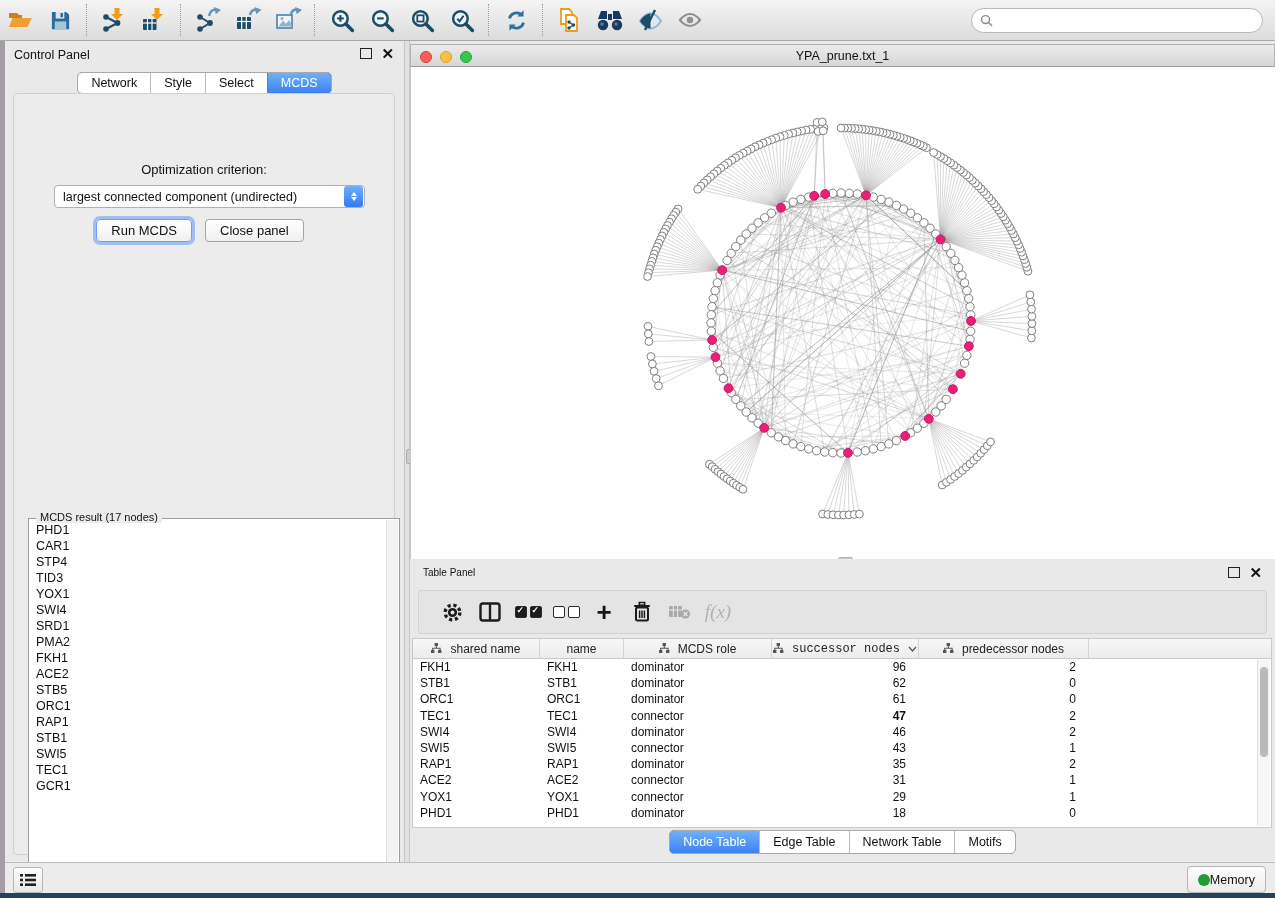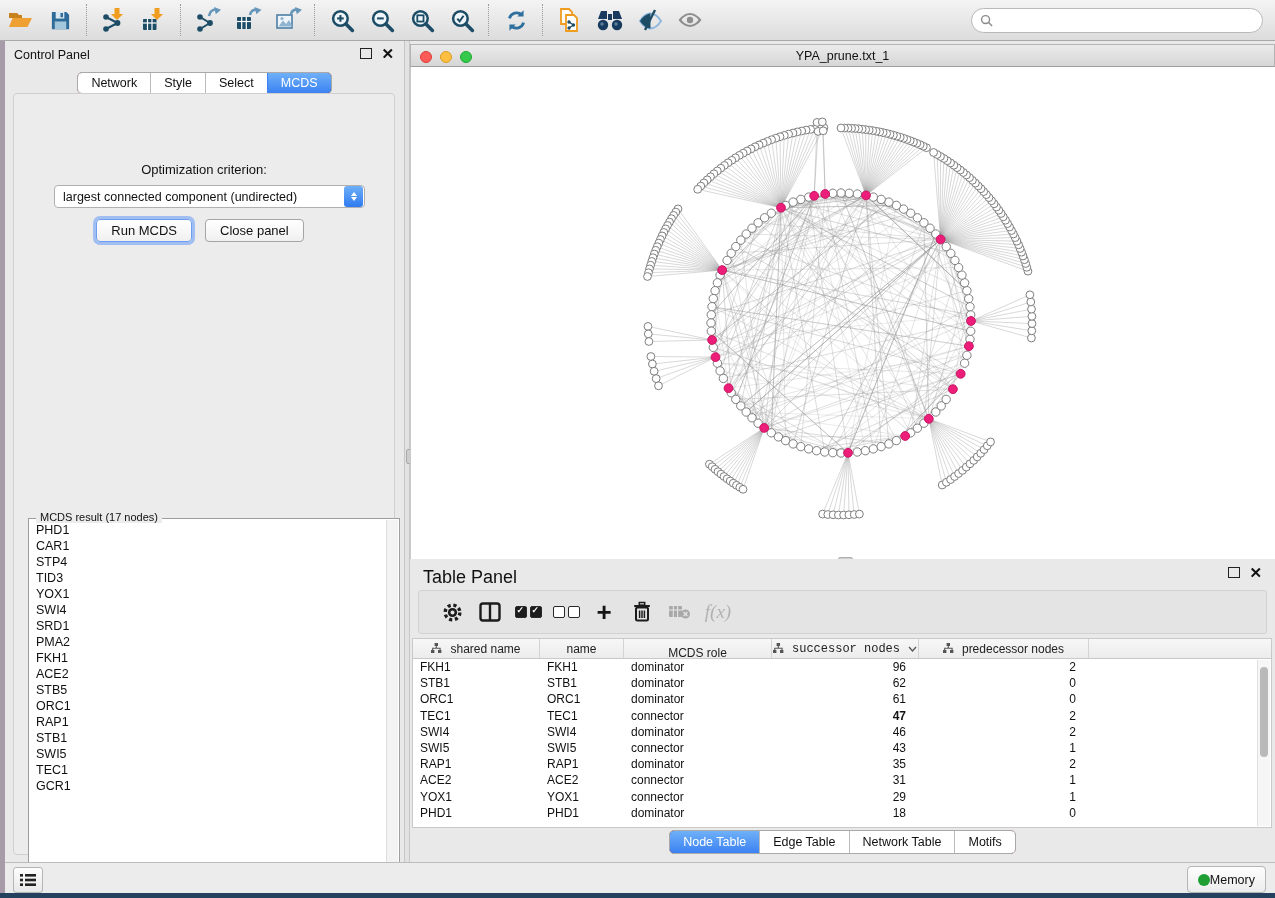--- a/index.html
+++ b/index.html
@@ -70,21 +70,21 @@
   .tl{position:absolute;top:5.5px;width:12px;height:12px;border-radius:50%;}
   .tl.red{left:9px;background:#fc5b57;border:1px solid #dd3c38;box-sizing:border-box;}
   .tl.yel{left:29px;background:#fdbe41;border:1px solid #dd9f22;box-sizing:border-box;}
   .tl.grn{left:49px;background:#35c94b;border:1px solid #1fa833;box-sizing:border-box;}
   .net-title{position:absolute;left:0;right:0;top:4px;text-align:center;font-size:12.5px;color:#111;}
   .net-canvas{position:absolute;left:0;top:26px;width:865px;height:492px;background:#fff;
     border-left:1px solid #c9c9c9;box-sizing:border-box;}
   
   .tpanel{position:absolute;left:0;top:518px;width:865px;height:303px;background:#e9e9e9;}
   .tpanel .win-icons{right:13px;top:8px;}
-  .tp-title{position:absolute;left:13px;top:8px;font-size:18px;color:#111;text-align:right;}
+  .tp-title{position:absolute;left:13px;top:8px;font-size:10px;color:#111;text-align:right;}
   .tp-toolbar{position:absolute;left:8px;top:31px;width:849px;height:44px;background:#e4e4e4;
     border:1px solid #d2d2d2;border-radius:3px;display:flex;align-items:center;box-sizing:border-box;padding-left:14px;gap:0;}
   .tpi{width:38px;height:36px;display:flex;align-items:center;justify-content:center;}
   .checkpair{display:flex;align-items:center;}
   .checkbox{width:10px;height:10px;border:1.7px solid #2a2a2a;border-radius:2px;display:inline-block;margin:0 1.5px;position:relative;background:#fff;}
   .checkbox.checked{background:#1c1c1c;}
   .checkbox.checked::after{content:"✓";position:absolute;left:1px;top:-2px;font-size:9px;color:#fff;font-weight:700;}
   .plus-glyph{font-size:26px;font-weight:900;color:#151515;line-height:20px;}
   .fx{font-family:"Liberation Serif",serif;font-style:italic;font-size:19px;color:#b2b2b2;}
   .ttable{position:absolute;left:2px;top:79px;width:860px;height:190px;background:#fff;border:1px solid #c9c9c9;box-sizing:border-box;}
@@ -1078,21 +1078,21 @@
                     <rect x="3.6" y="0" width="3.4" height="3"></rect>
                     <rect x="0" y="7" width="3.4" height="3"></rect>
                     <rect x="7" y="7" width="3.4" height="3"></rect>
                   </g>
                 </svg>
                 <span>shared name</span>
               </div>
               <div class="t-hcell" style="width: 84px;">
                 <span>name</span>
               </div>
-              <div class="t-hcell" style="width: 148px; flex-direction: column;">
+              <div class="t-hcell" style="width: 148px;">
                 <svg width="11" height="11" viewBox="0 0 11 11">
                   <path d="M5.3 3v2.2M1.7 7V5.2h7.4V7" stroke="#555" fill="none" stroke-width="1.1"></path>
                   <g fill="#555">
                     <rect x="3.6" y="0" width="3.4" height="3"></rect>
                     <rect x="0" y="7" width="3.4" height="3"></rect>
                     <rect x="7" y="7" width="3.4" height="3"></rect>
                   </g>
                 </svg>
                 <span>MCDS role</span>
               </div>

